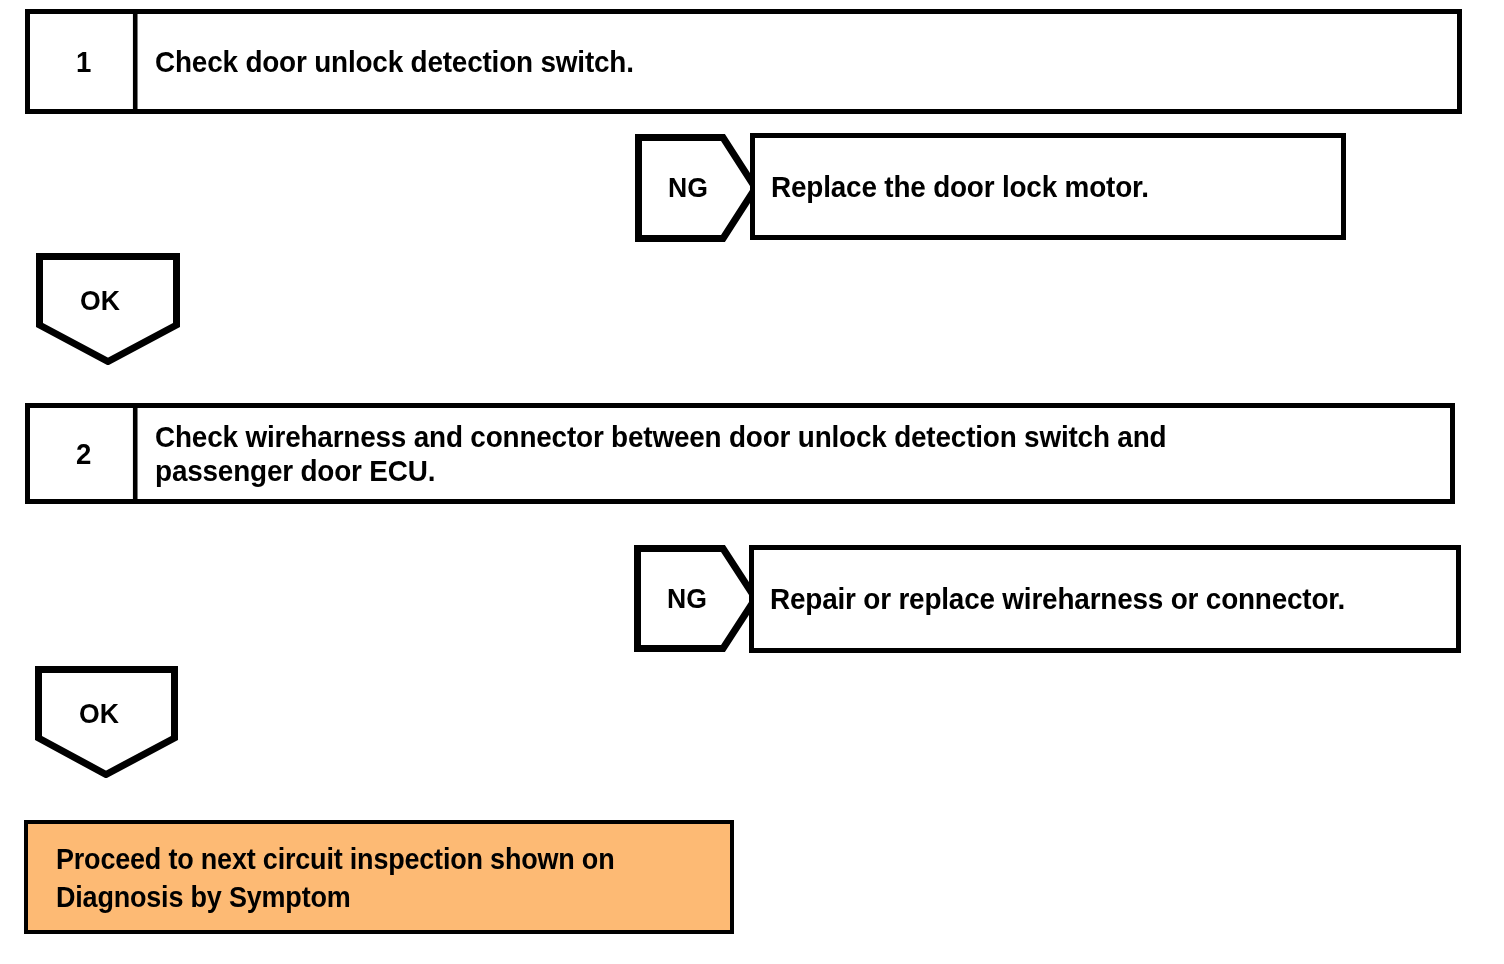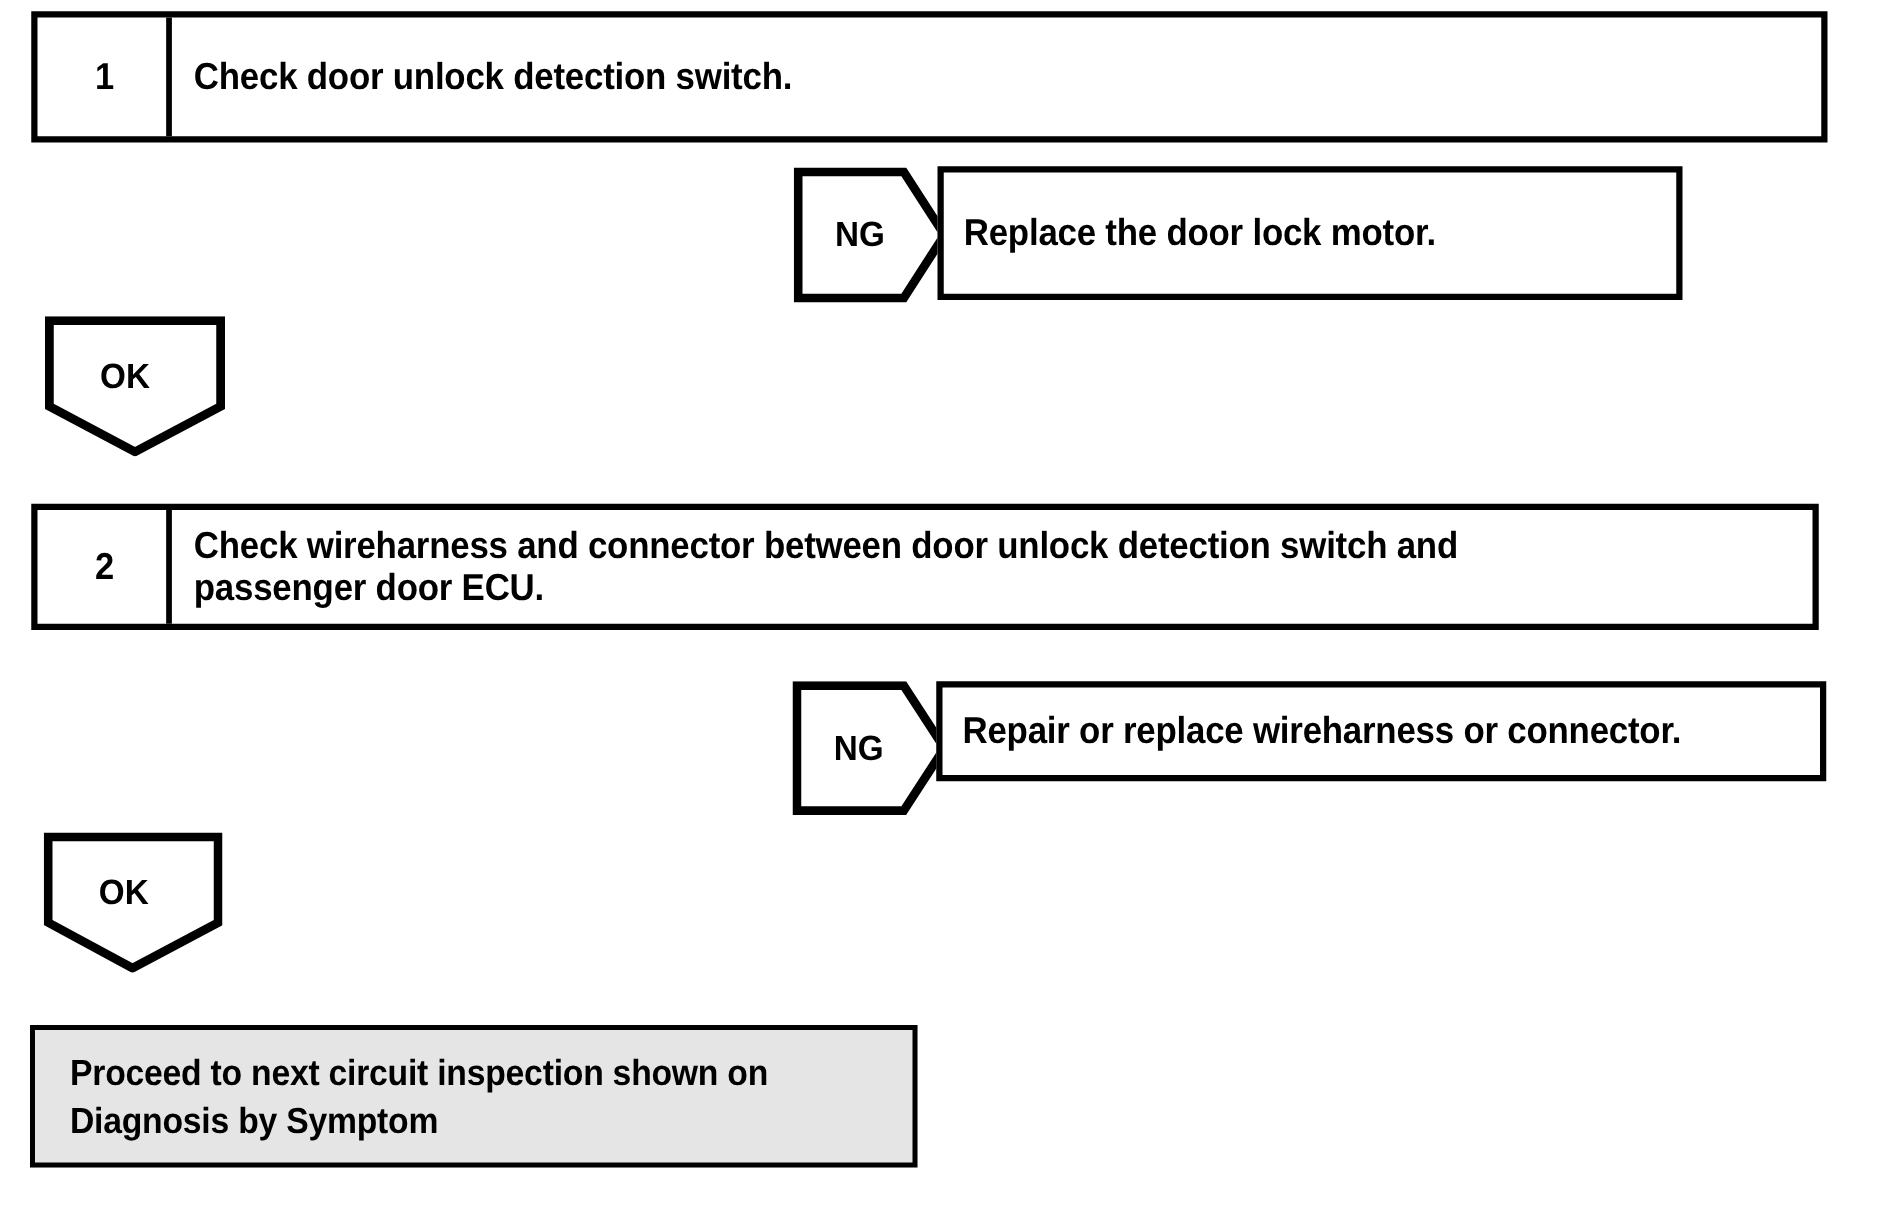--- a/index.html
+++ b/index.html
@@ -70,21 +70,21 @@
     font-weight: bold;
     font-size: 30px;
     letter-spacing: -0.2px;
     transform-origin: left center;
   }
   .result-box > span { transform: scaleX(0.93); transform-origin: left center; display:block; }
 
   
   .proceed-box {
     border: 4px solid #000;
-    background: #e5e5e5;
+    background: #fdba74;
     padding: 16px 0 12px 28px;
     font-weight: bold;
     font-size: 29px;
     line-height: 1.32;
     letter-spacing: -0.2px;
   }
   .proceed-box .ln { display: block; transform: scaleX(0.93); transform-origin: left center; }
 
   
   .arrow-wrap { position: absolute; margin-left: 12px; }
@@ -135,21 +135,21 @@
     </div>
   </div>
 
   <div class="arrow-wrap" style="left:622px; top:545px; width:125px; height:107px;">
     <svg width="125" height="107" viewBox="0 0 125 107" aria-hidden="true">
       <polygon points="3.5,3.5 89,3.5 121.5,53.5 89,103.5 3.5,103.5" fill="#ffffff" stroke="#000000" stroke-width="7" stroke-linejoin="miter"></polygon>
     </svg>
     <span class="arrow-label" style="left:32px; top:38px;">NG</span>
   </div>
 
-  <div class="abs result-box" style="left:749px; top:545px; width:712px; height:80px;">
+  <div class="abs result-box" style="left:749px; top:545px; width:712px; height:108px;">
     <span>Repair or replace wireharness or connector.</span>
   </div>
 
   <div class="arrow-wrap" style="left:23px; top:666px; width:143px; height:112px;">
     <svg width="143" height="112" viewBox="0 0 143 112" aria-hidden="true">
       <polygon points="3.5,3.5 139.5,3.5 139.5,72 71,108.5 3.5,72" fill="#ffffff" stroke="#000000" stroke-width="7" stroke-linejoin="miter"></polygon>
     </svg>
     <span class="arrow-label" style="left:43px; top:32px;">OK</span>
   </div>
 

